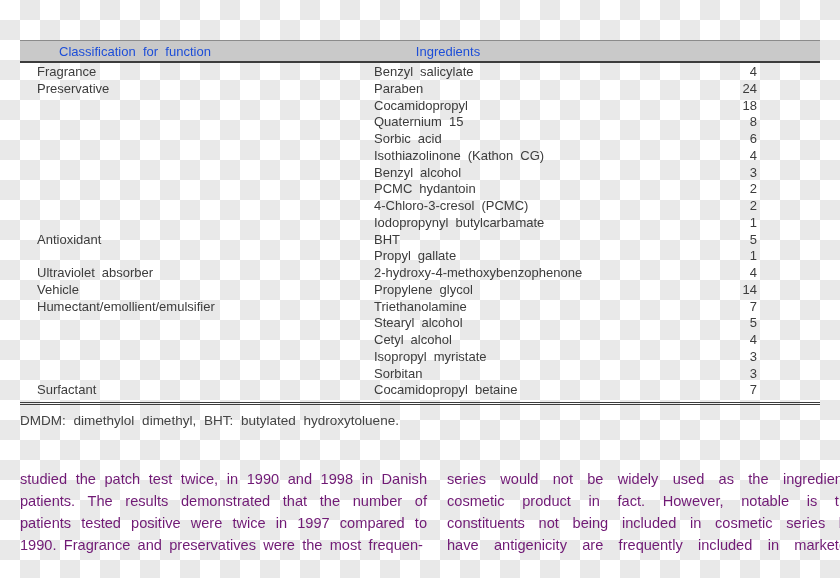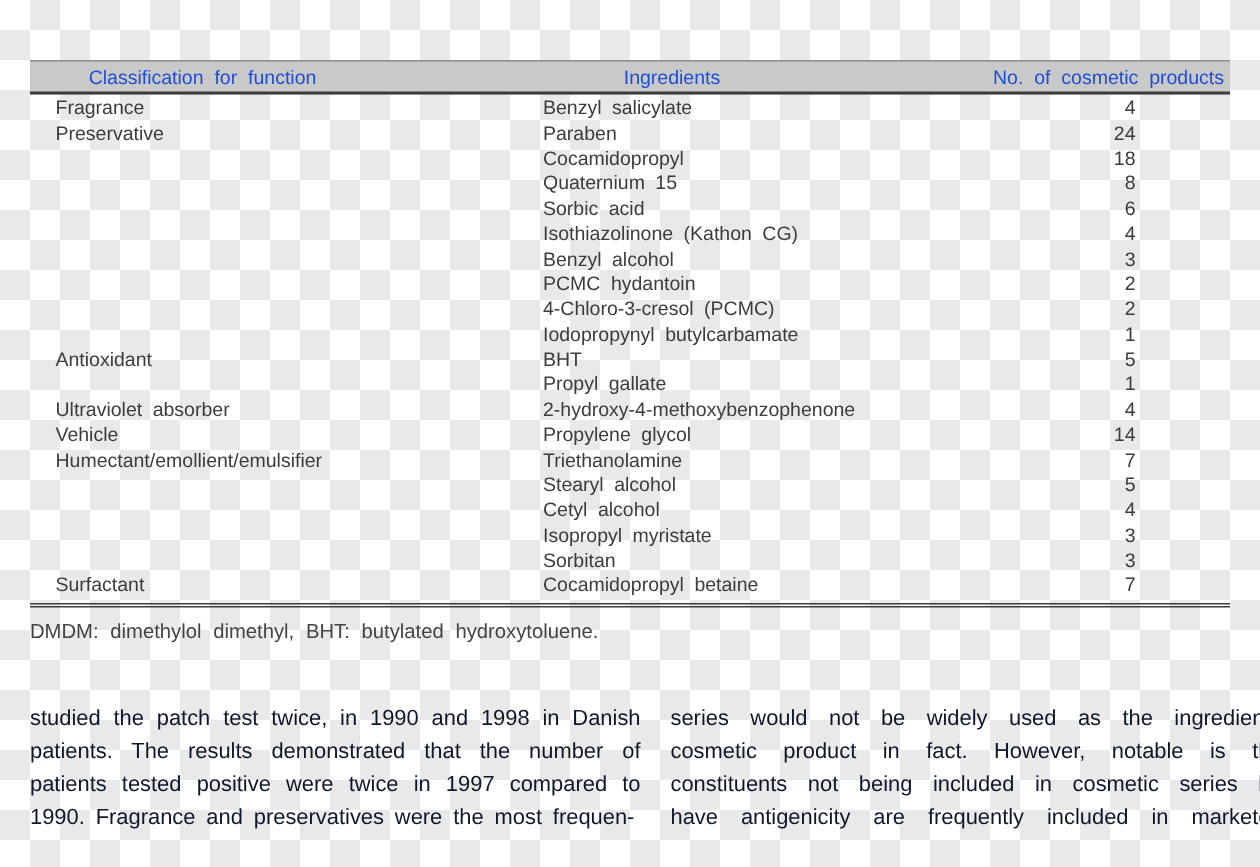--- a/index.html
+++ b/index.html
@@ -32,54 +32,53 @@
 
   .tbody {
     position: absolute; left: 20px; top: 64px; width: 800px;
   }
   .trow { position: relative; height: 16.75px; padding-left: 12px; }
   .trow span {
     position: absolute; top: 0; font-size: 13px; line-height: 16.75px;
     white-space: nowrap; word-spacing: 0.26em; color: #3c3c3c;
   }
   .c-class { left: 17px; }
-  .c-ing   { left: 342px; }
+  .c-ing   { left: 354px; }
   .c-num   { right: 63px; text-align: right; }
 
   .double-rule {
     position: absolute; left: 20px; width: 800px; top: 402px; height: 3.2px;
     border-top: 1.6px solid #3c3c3c; border-bottom: 1.6px solid #3c3c3c;
     box-sizing: border-box;
   }
 
   .footnote {
     position: absolute; left: 20px; top: 413px; width: 667px;
     font-size: 13.5px; word-spacing: 0.3em; white-space: nowrap; color: #444;
   }
 
   
   .textcol { position: absolute; top: 468px; }
   .col-left  { left: 20px;  width: 407px; }
   .col-right { left: 447px; width: 400px; }
   .bline {
     font-size: 14.6px; line-height: 22.1px; white-space: nowrap;
-    text-align: justify; text-align-last: justify; color: #0f172a;
+    text-align: justify; text-align-last: justify; color: #701a75;
     overflow: visible;
   }
   .bline.natural { text-align-last: left; word-spacing: 0.22em; }
 </style>
 </head>
 <body>
 
 <div class="frame">
 
   <div class="thead-bar">
     <div class="th th-class">Classification for function</div>
     <div class="th th-ing">Ingredients</div>
-    <div class="th th-num">No. of cosmetic products</div>
   </div>
 
   <div class="tbody">
       <div class="trow">
         <span class="c-class">Fragrance</span>
         <span class="c-ing">Benzyl salicylate</span>
         <span class="c-num">4</span>
       </div>
       <div class="trow">
         <span class="c-class">Preservative</span>

